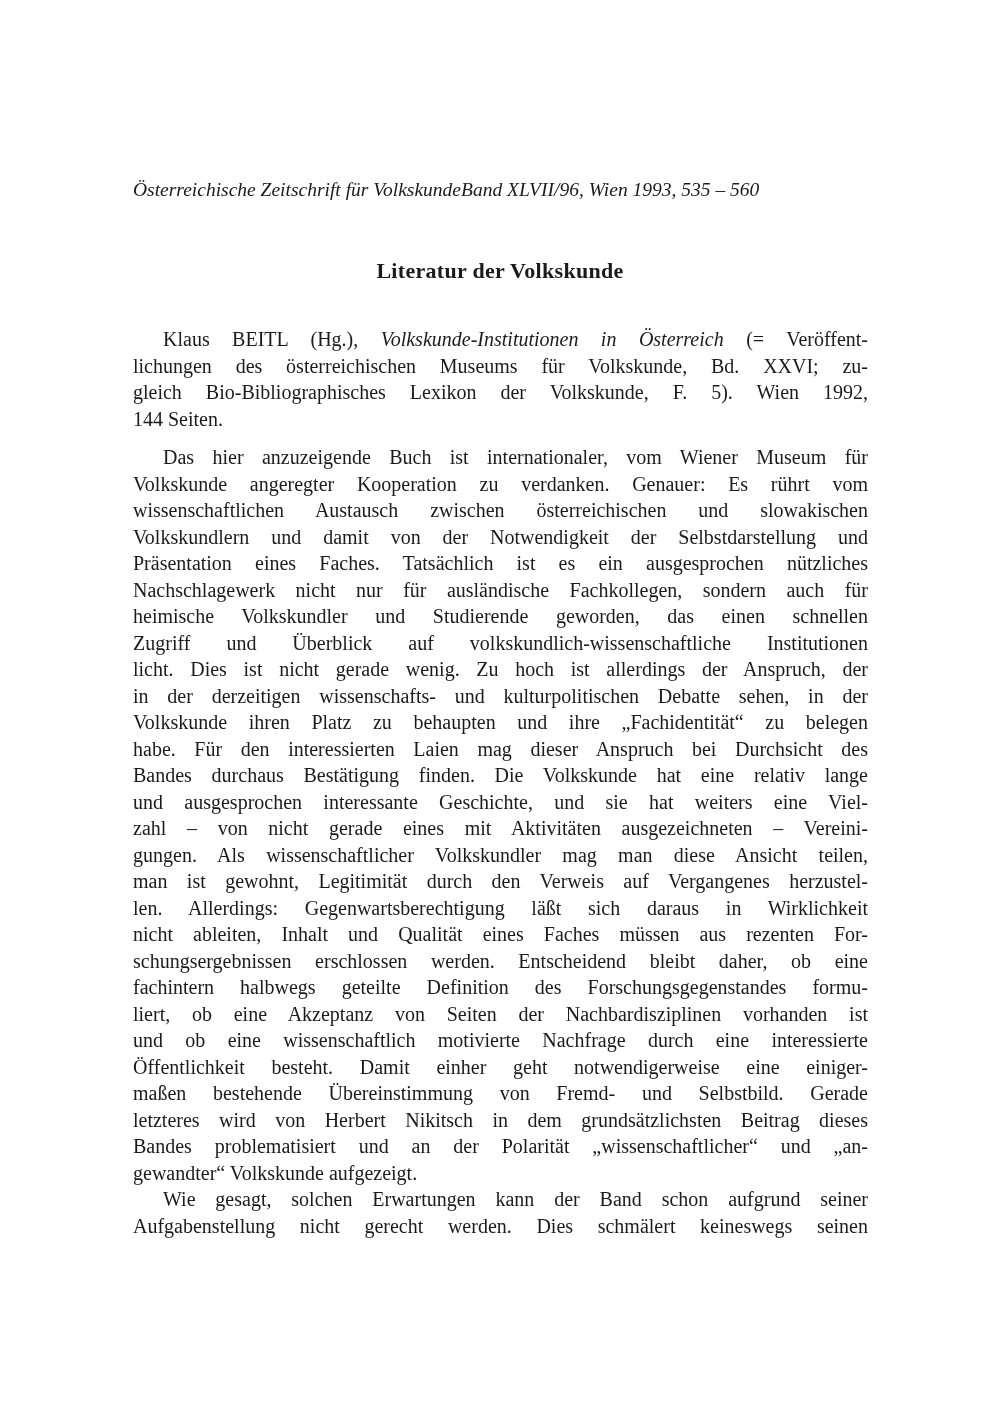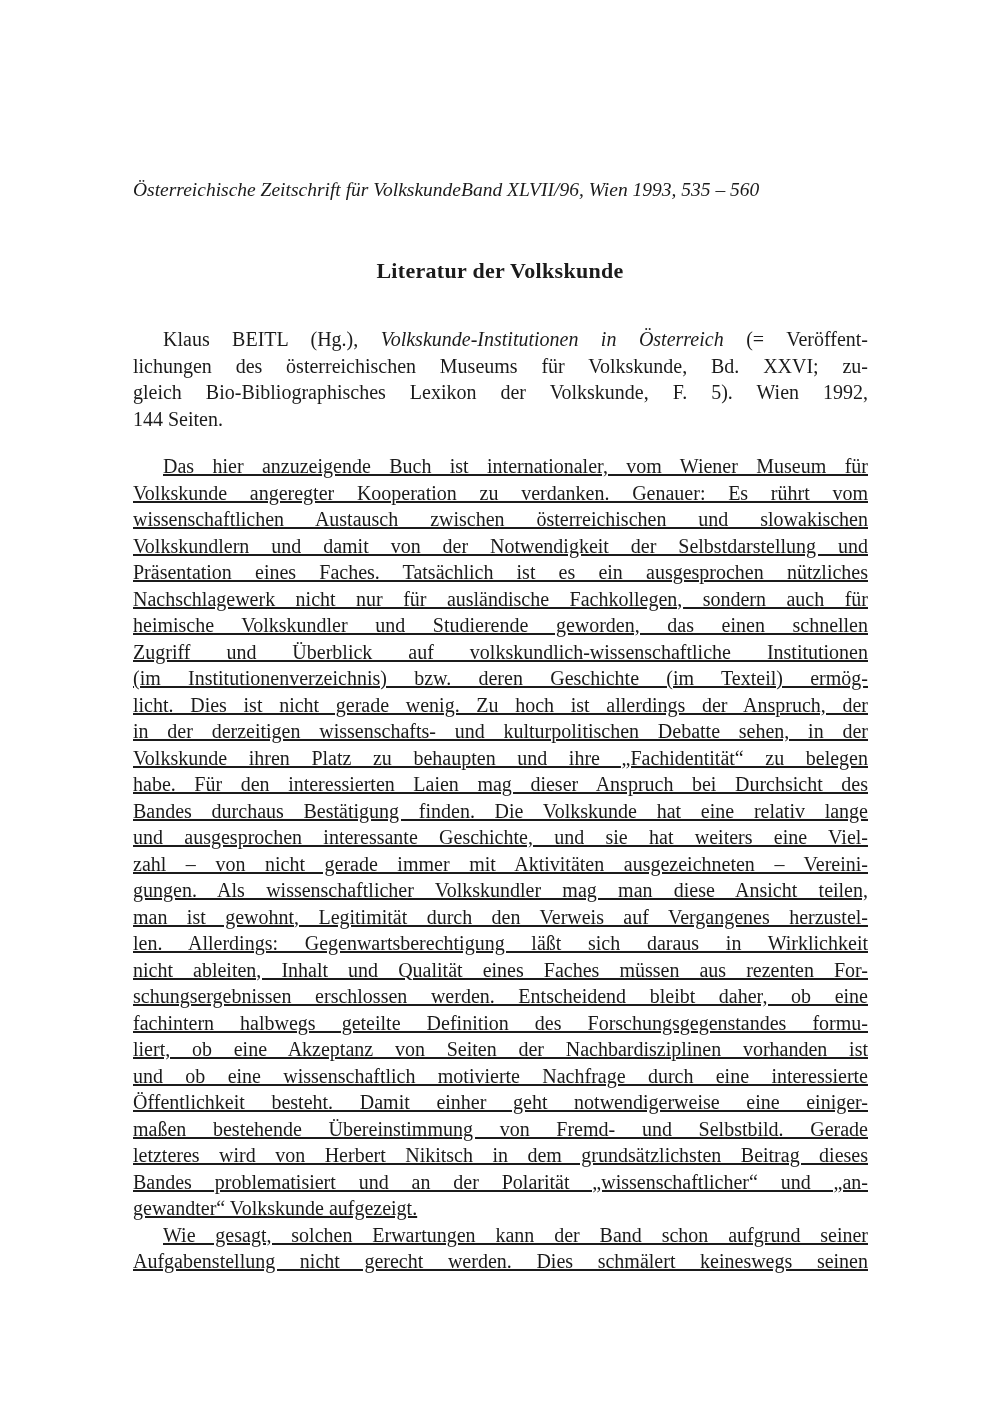--- a/index.html
+++ b/index.html
@@ -34,22 +34,22 @@
   }
   .article-body {
     position: absolute;
     top: 326px;
     left: 133px;
     width: 735px;
     font-size: 20px;
     line-height: 26.5px;
   }
   .para { margin: 0; }
-  .para + .para { margin-top: 0; text-decoration: underline; }
-  .para:first-child { margin-bottom: 21px; }
+  .para + .para { margin-top: 0; }
+  .para:first-child { margin-bottom: 12px; }
   .line {
     text-align: justify;
     text-align-last: justify;
   }
   .line.last { text-align-last: left; }
   .line.indent { text-indent: 30px; }
   .it { font-style: italic; }
 </style>
 </head>
 <body>
@@ -70,28 +70,27 @@
     </div>
     <div class="para">
       <div class="line indent"><span>Das hier anzuzeigende Buch ist internationaler, vom Wiener Museum für</span></div>
       <div class="line"><span>Volkskunde angeregter Kooperation zu verdanken. Genauer: Es rührt vom</span></div>
       <div class="line"><span>wissenschaftlichen Austausch zwischen österreichischen und slowakischen</span></div>
       <div class="line"><span>Volkskundlern und damit von der Notwendigkeit der Selbstdarstellung und</span></div>
       <div class="line"><span>Präsentation eines Faches. Tatsächlich ist es ein ausgesprochen nützliches</span></div>
       <div class="line"><span>Nachschlagewerk nicht nur für ausländische Fachkollegen, sondern auch für</span></div>
       <div class="line"><span>heimische Volkskundler und Studierende geworden, das einen schnellen</span></div>
       <div class="line"><span>Zugriff und Überblick auf volkskundlich-wissenschaftliche Institutionen</span></div>
-      <div class="line"><span>(im Institutionenverzeichnis) bzw. deren Geschichte (im Texteil) ermög-</span></div>
       <div class="line"><span>licht. Dies ist nicht gerade wenig. Zu hoch ist allerdings der Anspruch, der</span></div>
       <div class="line"><span>in der derzeitigen wissenschafts- und kulturpolitischen Debatte sehen, in der</span></div>
       <div class="line"><span>Volkskunde ihren Platz zu behaupten und ihre „Fachidentität“ zu belegen</span></div>
       <div class="line"><span>habe. Für den interessierten Laien mag dieser Anspruch bei Durchsicht des</span></div>
       <div class="line"><span>Bandes durchaus Bestätigung finden. Die Volkskunde hat eine relativ lange</span></div>
       <div class="line"><span>und ausgesprochen interessante Geschichte, und sie hat weiters eine Viel-</span></div>
-      <div class="line"><span>zahl – von nicht gerade immer mit Aktivitäten ausgezeichneten – Vereini-</span></div>
+      <div class="line"><span>zahl – von nicht gerade eines mit Aktivitäten ausgezeichneten – Vereini-</span></div>
       <div class="line"><span>gungen. Als wissenschaftlicher Volkskundler mag man diese Ansicht teilen,</span></div>
       <div class="line"><span>man ist gewohnt, Legitimität durch den Verweis auf Vergangenes herzustel-</span></div>
       <div class="line"><span>len. Allerdings: Gegenwartsberechtigung läßt sich daraus in Wirklichkeit</span></div>
       <div class="line"><span>nicht ableiten, Inhalt und Qualität eines Faches müssen aus rezenten For-</span></div>
       <div class="line"><span>schungsergebnissen erschlossen werden. Entscheidend bleibt daher, ob eine</span></div>
       <div class="line"><span>fachintern halbwegs geteilte Definition des Forschungsgegenstandes formu-</span></div>
       <div class="line"><span>liert, ob eine Akzeptanz von Seiten der Nachbardisziplinen vorhanden ist</span></div>
       <div class="line"><span>und ob eine wissenschaftlich motivierte Nachfrage durch eine interessierte</span></div>
       <div class="line"><span>Öffentlichkeit besteht. Damit einher geht notwendigerweise eine einiger-</span></div>
       <div class="line"><span>maßen bestehende Übereinstimmung von Fremd- und Selbstbild. Gerade</span></div>

